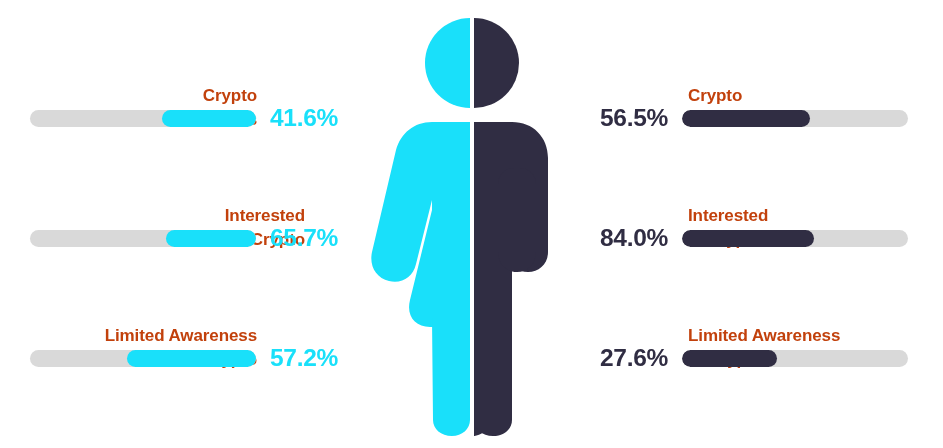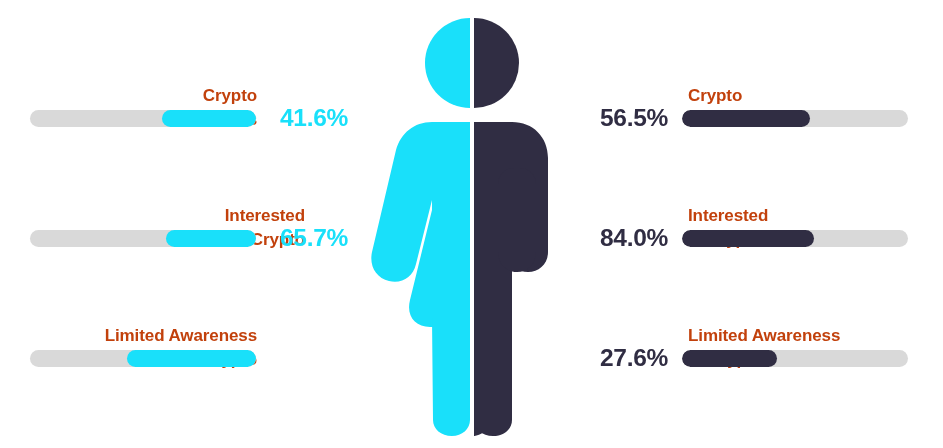--- a/index.html
+++ b/index.html
@@ -97,21 +97,21 @@
 
   .value {
     font-size: 24.5px;
     font-weight: 800;
     letter-spacing: -0.3px;
     flex: 0 0 auto;
   }
   .panel-left .value {
     color: #19e0fa;
     margin-left: 14px;
-    text-align: right;
+    text-align: left;
     min-width: 78px;
   }
   .panel-right .value {
     color: #302d43;
     margin-right: 14px;
     text-align: right;
     min-width: 78px;
   }
 
   .panel-left .bar-line  { padding-left: 30px; }
@@ -156,20 +156,21 @@
       </div>
     </div>
 
     <div class="stat-row row-2">
       <div class="stat-label">Limited Awareness
 of Crypto</div>
       <div class="bar-line">
         <div class="track">
           <div class="fill" style="width: 57.2%;"></div>
         </div>
+        <div class="value">57.2%</div>
       </div>
     </div>
 
   </div>
 
   <div id="figure-wrap">
     <svg width="200" height="448" viewBox="0 0 200 448" xmlns="http://www.w3.org/2000/svg">
 
       <g>
 

